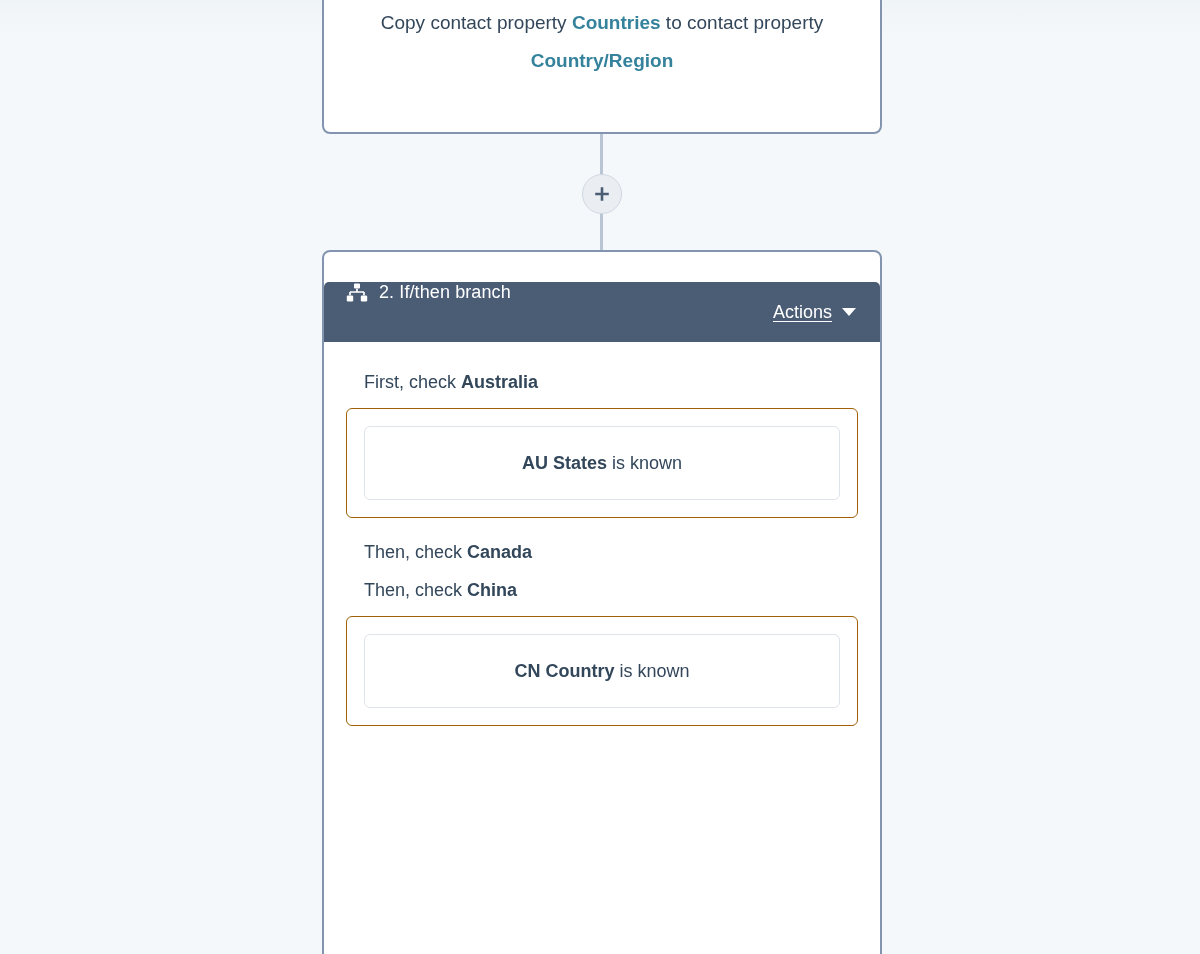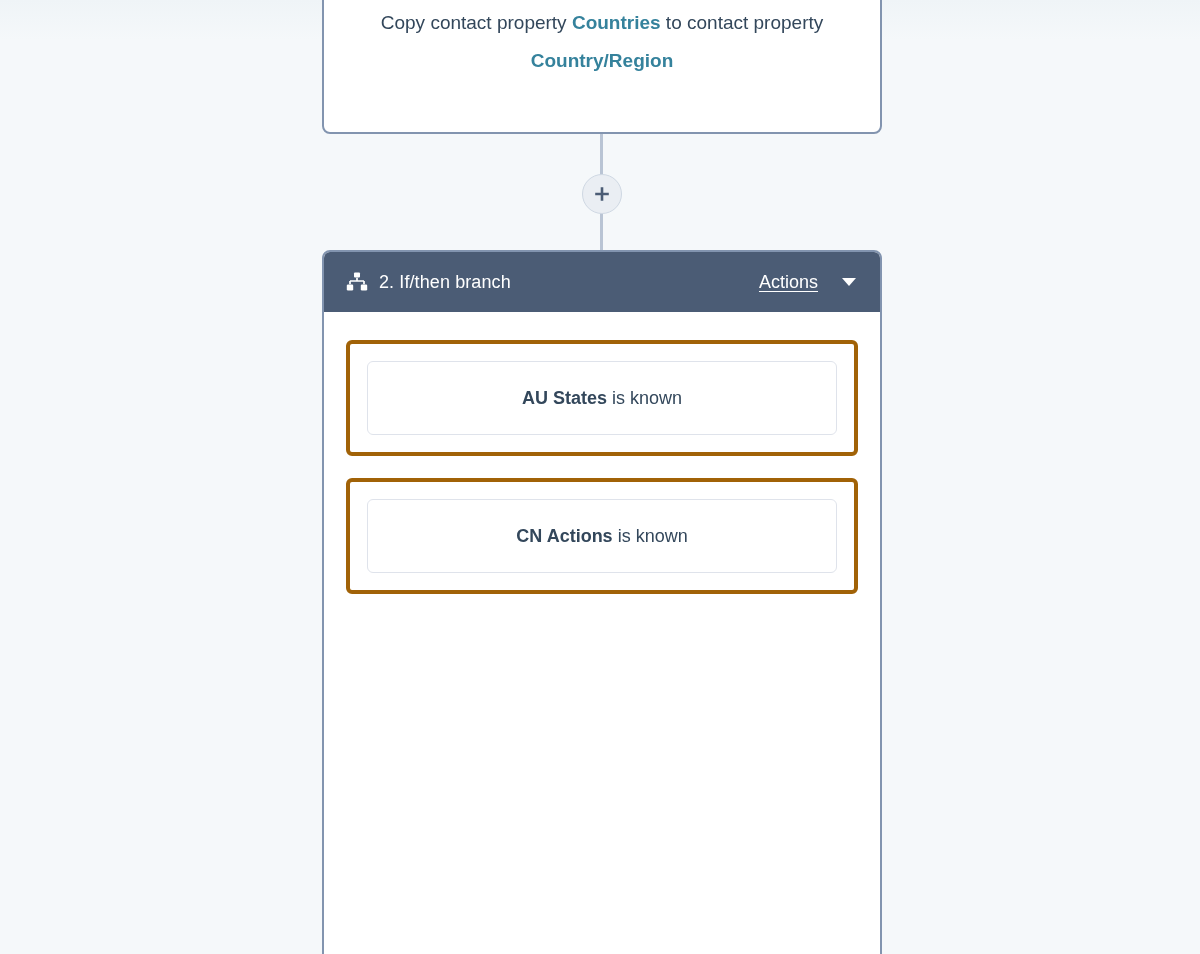--- a/index.html
+++ b/index.html
@@ -91,44 +91,44 @@
     top: 250px;
     height: 760px;
     overflow: hidden;
     padding-bottom: 0;
   }
   .branch-header {
     height: 60px;
     background: #4b5c75;
     border-radius: 5px 5px 0 0;
     display: flex;
-    align-items: center;
     padding: 0 24px 0 22px;
     color: #ffffff;
+    margin-top: 30px;
   }
   .branch-icon {
     width: 22px;
     height: 22px;
     margin-right: 11px;
     display: flex;
     align-items: center;
     justify-content: center;
     flex: 0 0 auto;
   }
   .branch-title {
     font-size: 18px;
     font-weight: 400;
     color: #ffffff;
     letter-spacing: 0.1px;
   }
   .header-spacer { flex: 1 1 auto; }
   .actions-menu {
     display: flex;
     align-items: center;
-    gap: 24px;
+    gap: 10px;
     cursor: pointer;
   }
   .actions-label {
     font-size: 18px;
     color: #ffffff;
     text-decoration: underline;
     text-underline-offset: 3px;
   }
   .caret {
     width: 0; height: 0;
@@ -146,21 +146,21 @@
   .row-label {
     font-size: 18px;
     color: #33475b;
     font-weight: 400;
     margin: 0 0 14px 18px;
     line-height: 24px;
   }
   .row-label b { font-weight: 700; color: #33475b; }
 
   .cond-outer {
-    border: 4px solid #a16207;
+    border: 1px solid #a16207;
     border-radius: 6px;
     padding: 17px;
     margin-bottom: 22px;
     background: #ffffff;
   }
   .cond-inner {
     border: 1px solid #dfe3eb;
     border-radius: 6px;
     height: 74px;
     display: flex;
@@ -210,37 +210,46 @@
       <span class="header-spacer"></span>
       <span class="actions-menu">
         <span class="actions-label">Actions</span>
         <span class="caret"></span>
       </span>
     </div>
 
     <div class="branch-body">
 
       <div class="branch-row">
+        <div class="row-label">
+          <span>First, check </span><b>Australia</b>
+        </div>
         <div class="cond-outer">
           <div class="cond-inner">
             <span class="cond-text"><b>AU States</b><span> is known</span></span>
           </div>
         </div>
       </div>
 
       <div class="branch-row">
       </div>
 
       <div class="branch-row">
-      </div>
-
-      <div class="branch-row">
+        <div class="row-label">
+          <span>Then, check </span><b>Canada</b>
+        </div>
+      </div>
+
+      <div class="branch-row">
+        <div class="row-label">
+          <span>Then, check </span><b>China</b>
+        </div>
         <div class="cond-outer">
           <div class="cond-inner">
-            <span class="cond-text"><b>CN Actions</b><span> is known</span></span>
+            <span class="cond-text"><b>CN Country</b><span> is known</span></span>
           </div>
         </div>
       </div>
 
     </div>
   </div>
 
 </div>
 
 </body></html>

